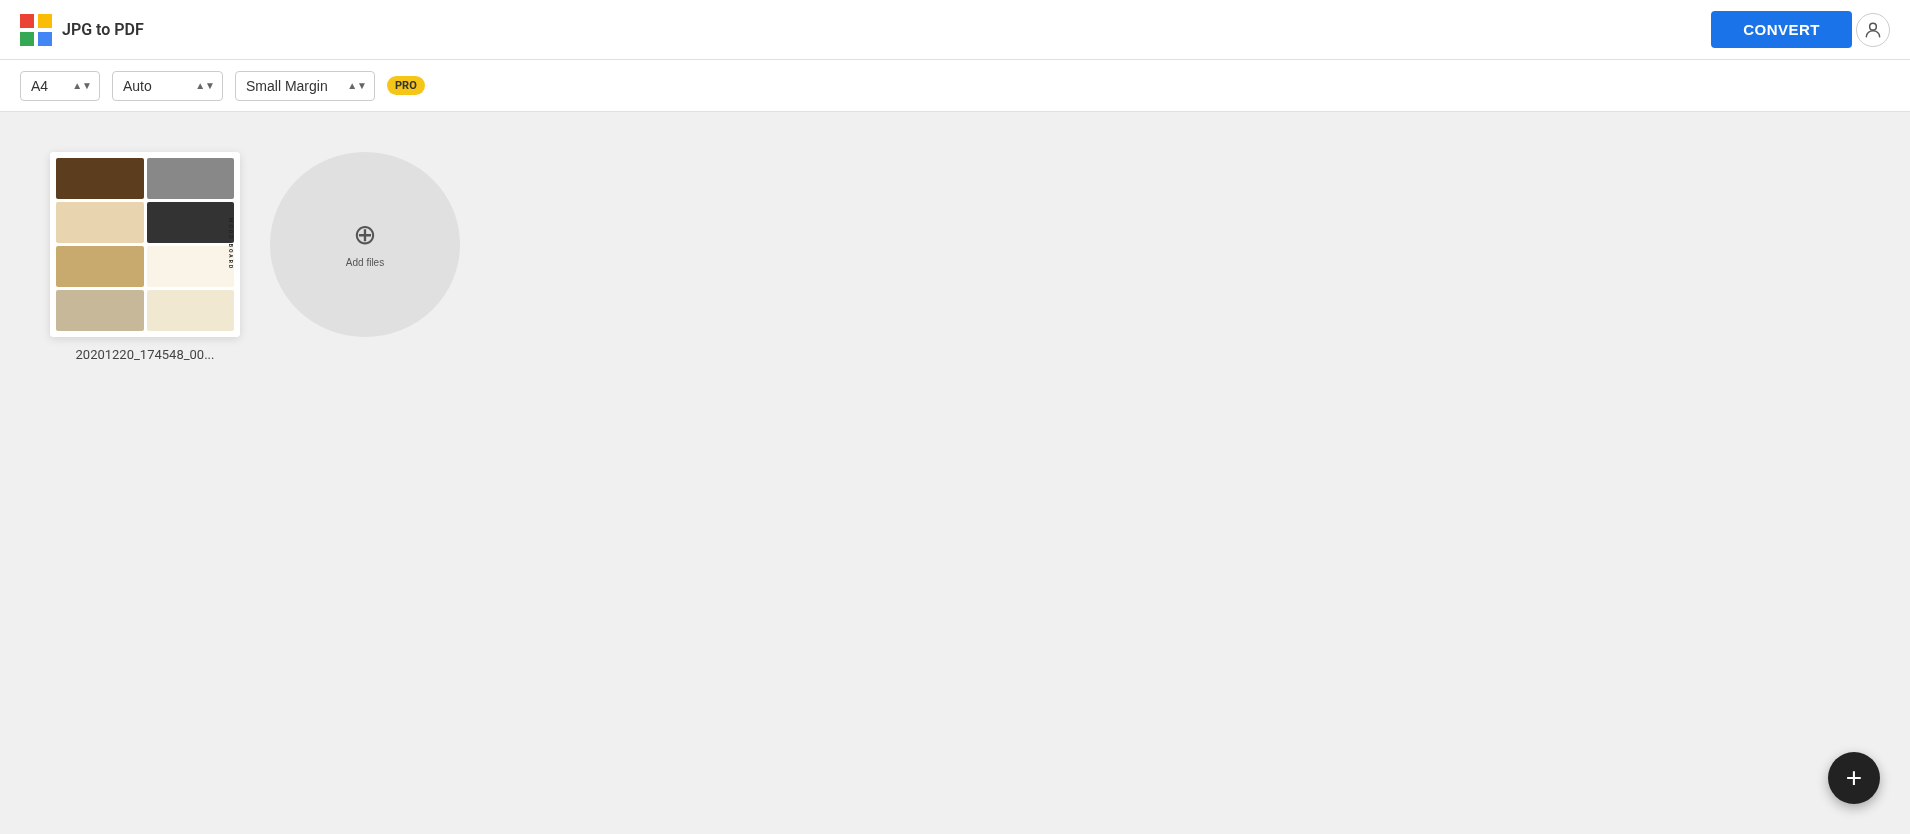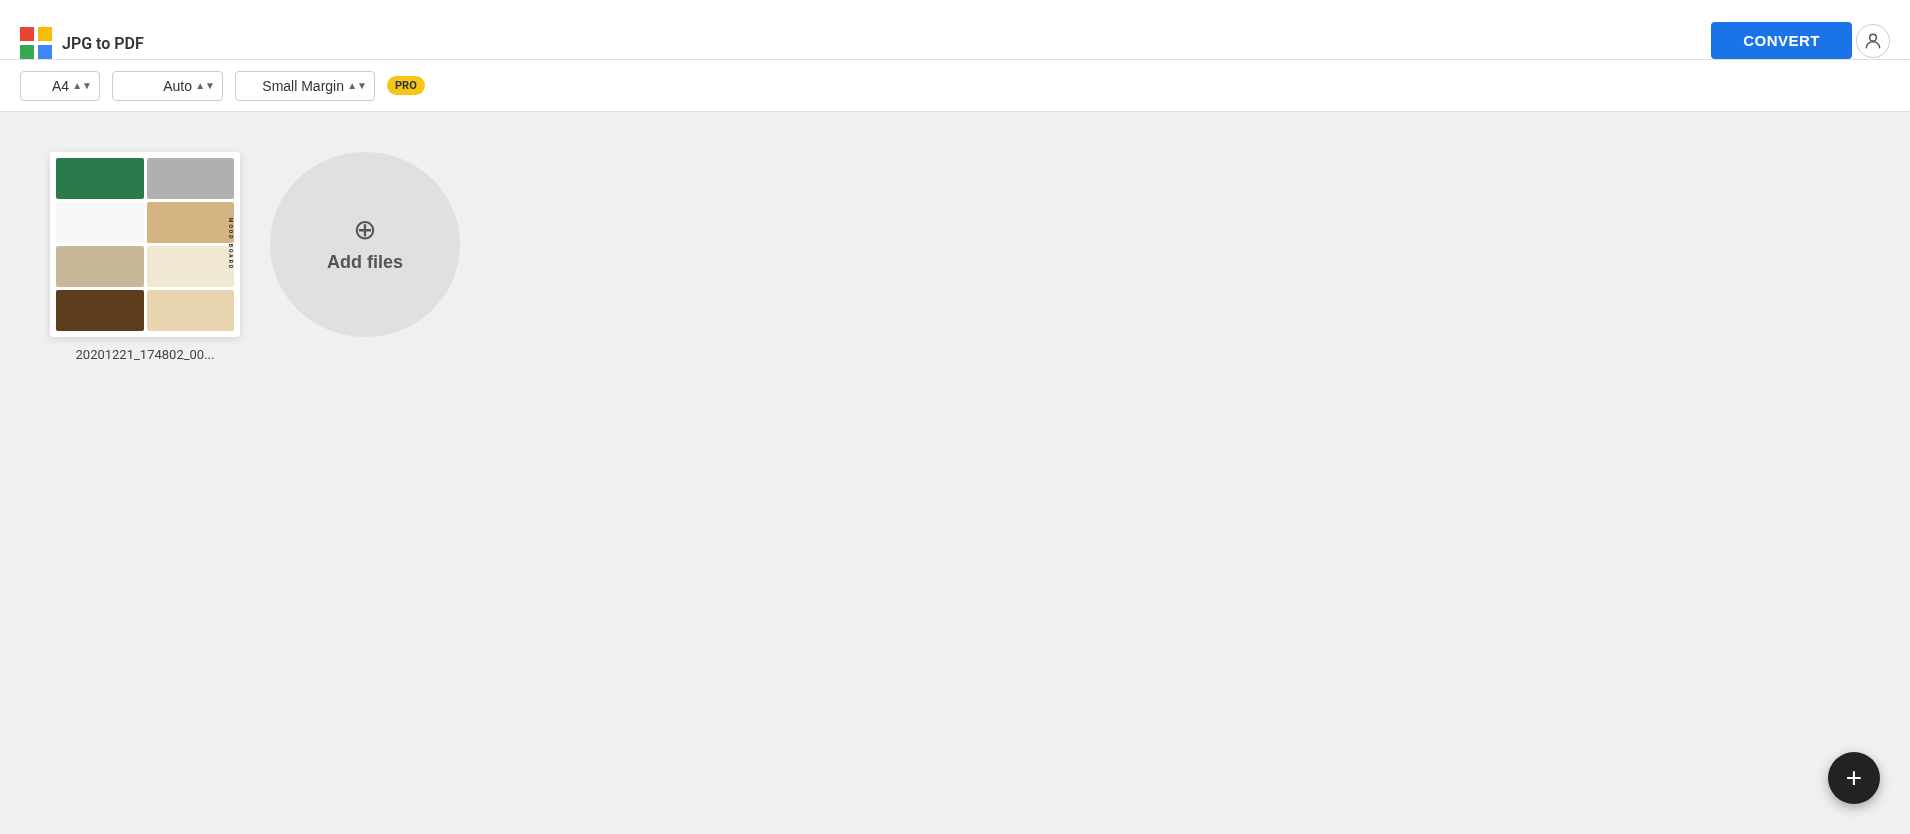--- a/index.html
+++ b/index.html
@@ -9,21 +9,21 @@
       width: 1910px;
       min-height: 834px;
       overflow-x: hidden;
     }
 
     
     .header {
       background: #ffffff;
       height: 60px;
       display: flex;
-      align-items: flex-end;
+      align-items: center;
       padding: 0 20px;
       border-bottom: 1px solid #e0e0e0;
     }
     .logo-area {
       display: flex;
       align-items: center;
       gap: 10px;
       flex: 1;
     }
     .logo-icon {
@@ -82,21 +82,20 @@
     .toolbar-select {
       appearance: none;
       background: #fff;
       border: 1px solid #ccc;
       border-radius: 4px;
       padding: 6px 30px 6px 10px;
       font-size: 14px;
       color: #333;
       cursor: pointer;
       min-width: 80px;
-      text-align: right;
     }
     .select-arrow {
       position: absolute;
       right: 8px;
       pointer-events: none;
       font-size: 10px;
       color: #666;
     }
     .pro-badge {
       background: #f5c518;
@@ -185,23 +184,22 @@
       gap: 8px;
       margin-top: 0;
     }
     .add-files-plus {
       font-size: 28px;
       color: #555;
       font-weight: 300;
       line-height: 1;
     }
     .add-files-label {
-      font-size: 18px;
+      font-size: 10px;
       color: #555;
-      font-weight: bold;
     }
     .add-files-container {
       display: flex;
       align-items: center;
       margin-top: 0;
     }
 
     
     .fab {
       position: fixed;
@@ -273,40 +271,40 @@
     <span class="select-arrow">▲▼</span>
   </div>
   <span class="pro-badge">PRO</span>
 </div>
 
 <main class="main-content">
   <div class="files-grid">
 
 
 
-
-
     <div class="file-item">
       <div class="file-thumb">
         <div class="file-thumb-inner">
           <div style="display:grid; grid-template-columns:1fr 1fr; grid-template-rows:1fr 1fr 1fr 1fr; width:100%; height:100%; padding:6px; gap:3px;">
-            <div style="background:#2a7a4b; border-radius:2px;"></div>
-            <div style="background:#b0b0b0; border-radius:2px;"></div>
-            <div style="background:#f8f8f8; border-radius:2px;"></div>
-            <div style="background:#d4b483; border-radius:2px;"></div>
+            <div style="background:#5c3d1e; border-radius:2px;"></div>
+            <div style="background:#888; border-radius:2px;"></div>
+            <div style="background:#e8d5b0; border-radius:2px;"></div>
+            <div style="background:#333; border-radius:2px;"></div>
+            <div style="background:#c8a96e; border-radius:2px;"></div>
+            <div style="background:#f9f3e8; border-radius:2px;"></div>
             <div style="background:#c8b89a; border-radius:2px;"></div>
             <div style="background:#f0e8d0; border-radius:2px;"></div>
-            <div style="background:#5c3d1e; border-radius:2px;"></div>
-            <div style="background:#e8d5b0; border-radius:2px;"></div>
           </div>
           <div class="thumb-text">MOOD BOARD</div>
         </div>
       </div>
-      <span class="file-label">20201221_174802_00...</span>
+      <span class="file-label">20201220_174548_00...</span>
     </div>
+
+
 
     <div class="add-files-container">
       <button class="add-files-btn">
         <span class="add-files-plus">⊕</span>
         <span class="add-files-label">Add files</span>
       </button>
     </div>
 
   </div>
 </main>

